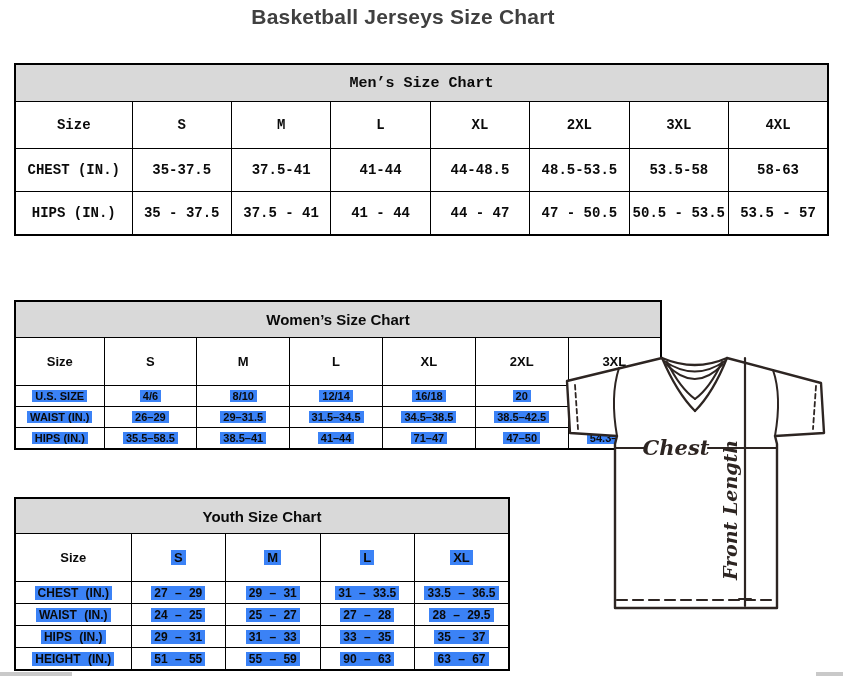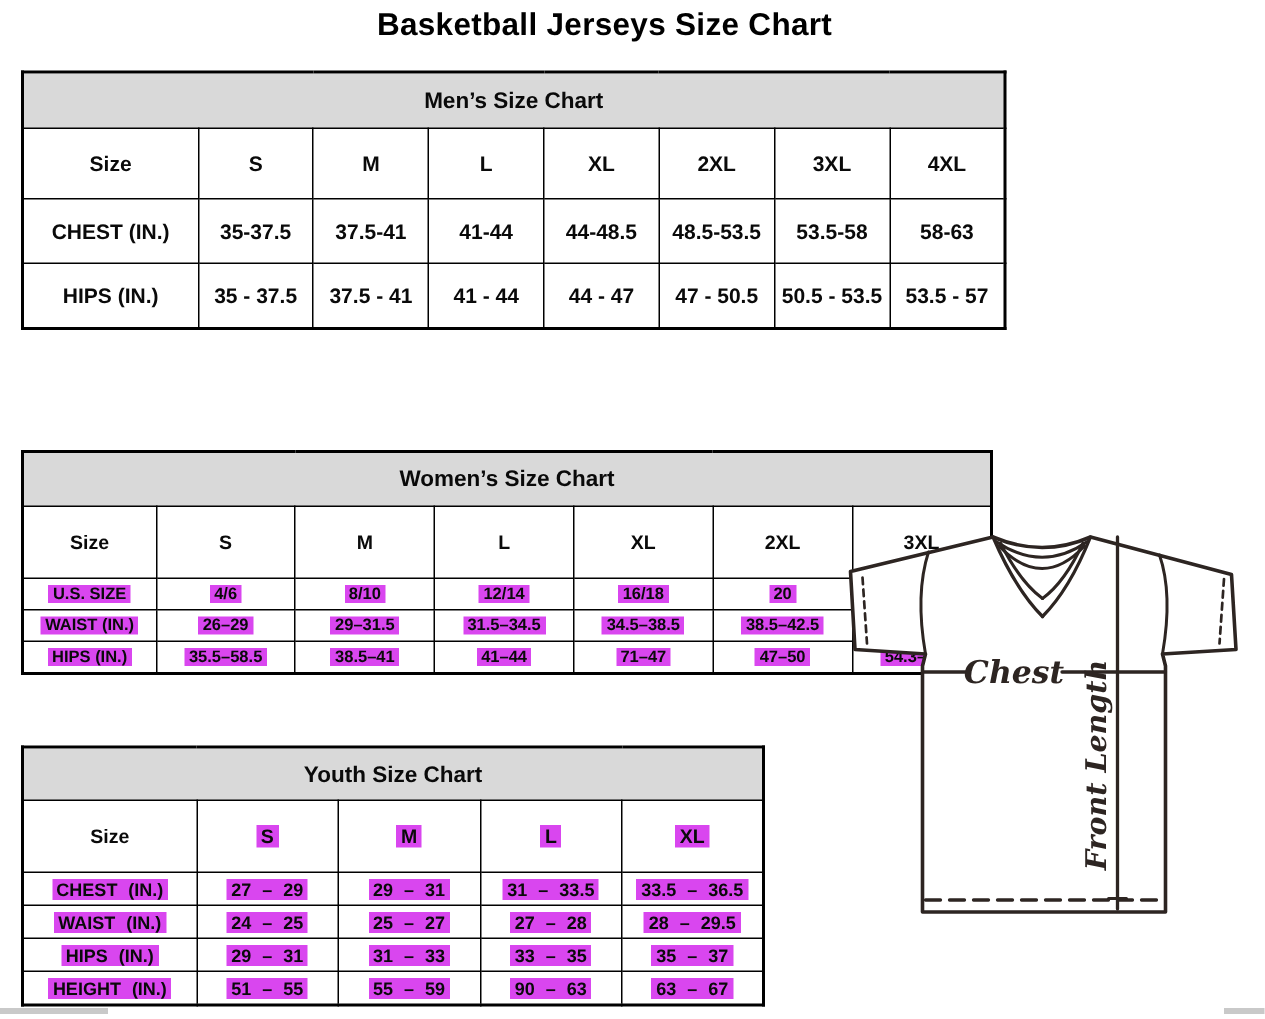--- a/index.html
+++ b/index.html
@@ -2,54 +2,54 @@
 <html><head>
 <meta charset="utf-8">
 <style>
   html,body{margin:0;padding:0;}
   body{
     width:843px;height:679px;position:relative;background:#ffffff;
     font-family:"Liberation Sans",sans-serif;overflow:hidden;
   }
   .page-title{
     position:absolute;left:8px;top:5px;width:790px;text-align:center;
-    font-size:21px;font-weight:bold;color:#000000;letter-spacing:.2px;
+    font-size:21px;font-weight:bold;color:#404040;letter-spacing:.2px;
   }
   .size-table{
     border-collapse:collapse;table-layout:fixed;position:absolute;background:#fff;
     border:2px solid #000;
   }
   .size-table td{
     border:1px solid #000;text-align:center;font-weight:bold;color:#0a0a0a;
     padding:0;overflow:hidden;white-space:nowrap;
   }
   .size-table tr.title-row td{background:#d9d9d9;font-size:15px;}
   
-  #table-mens{left:14px;top:47px;width:657px;}
+  #table-mens{left:14px;top:63px;width:815px;font-family:Liberation Mono, monospace;}
   #table-mens col.c0{width:117px;}
   #table-mens tr.title-row td{height:36px;}
   #table-mens tr.header-row td{height:46px;font-size:14px;}
   #table-mens tr.data-row td{height:42px;font-size:14px;}
   #table-mens td.row-label{font-size:13px;}
   
   #table-womens{left:14px;top:300px;width:648px;}
   #table-womens col.c0{width:89px;}
   #table-womens tr.title-row td{height:35px;}
   #table-womens tr.header-row td{height:47px;font-size:13px;}
   #table-womens tr.data-row td{height:20px;font-size:11px;}
   #table-womens td.row-label{font-size:10.5px;}
   
   #table-youth{left:14px;top:497px;width:496px;}
   #table-youth col.c0{width:116px;}
   #table-youth tr.title-row td{height:34px;}
   #table-youth tr.header-row td{height:47px;font-size:13px;}
   #table-youth tr.data-row td{height:21px;font-size:12px;word-spacing:4px;}
   #table-youth td.row-label{font-size:11px;word-spacing:0;}
   
-  span.hl{background:#d946ef;padding:0 3px;}
+  span.hl{background:#3b82f6;padding:0 3px;}
   
   .jersey-wrap{position:absolute;left:556px;top:348px;width:281px;height:272px;}
   .diagram-label{
     font-family:"DejaVu Serif","Liberation Serif",serif;
     font-style:italic;font-weight:bold;fill:#2d2522;
   }
   .scroll-frag{position:absolute;height:4px;background:#c9c9c9;top:672px;}
   #frag-left{left:0;width:72px;}
   #frag-right{left:816px;width:27px;}
 </style>

